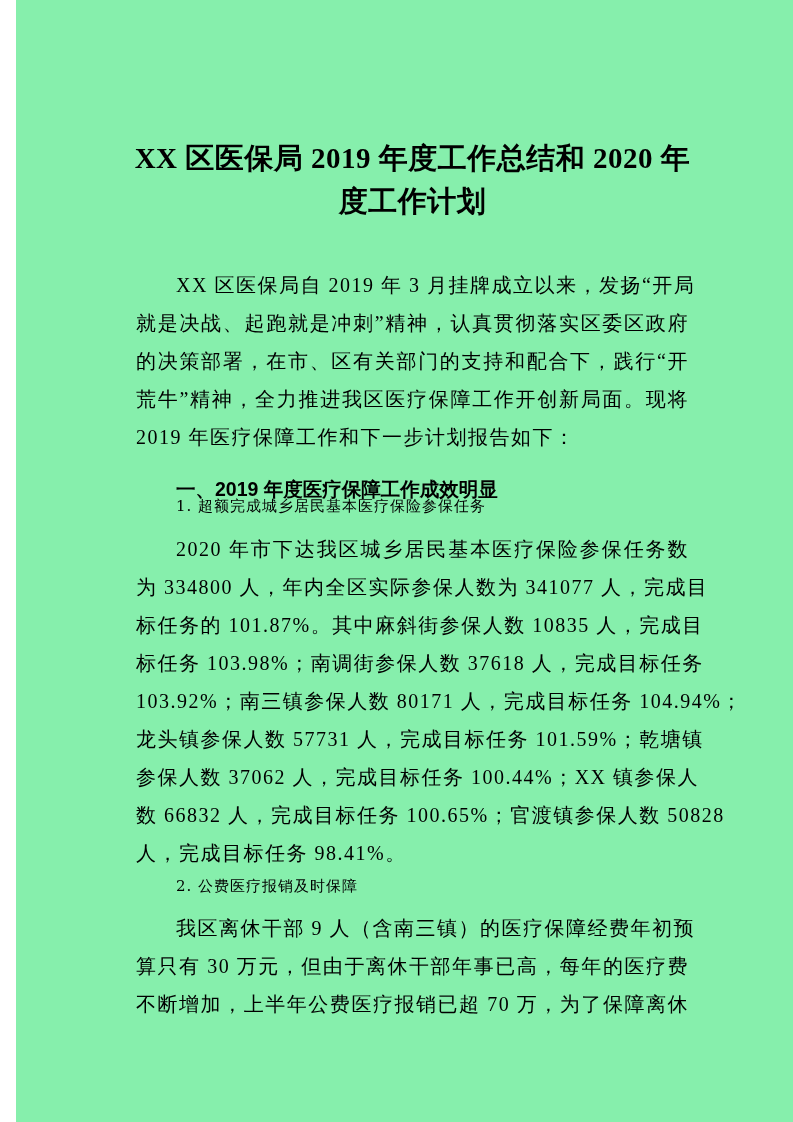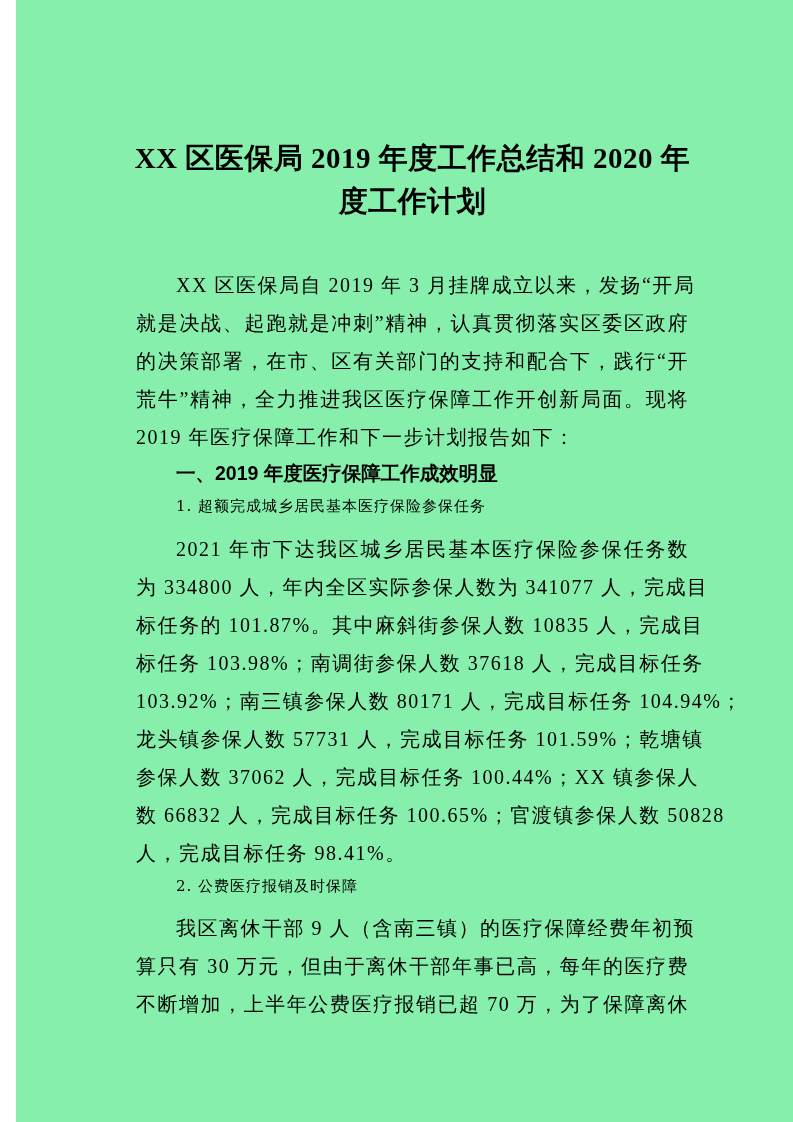--- a/index.html
+++ b/index.html
@@ -4,42 +4,42 @@
   <style>
     html, body { margin: 0; padding: 0; background: #ffffff; }
     body { width: 793px; height: 1122px; position: relative; overflow: hidden; color: #000; }
     .page { position: absolute; left: 16px; top: 0; width: 793px; height: 1122px; background: #86efac; }
     .title { position: absolute; left: 110px; width: 573px; text-align: center;
       font-family: "Liberation Serif", "DejaVu Serif", serif; font-weight: bold; font-size: 29px; line-height: 43px; top: 137px; letter-spacing: 0.5px; }
     .line { position: absolute; left: 120px; width: 553px; font-family: "Liberation Serif", "DejaVu Serif", serif;
       font-size: 20px; white-space: nowrap; text-align: justify; text-align-last: justify; letter-spacing: 1.5px; }
     .line.indent { left: 160px; width: 513px; }
     .line.last { text-align-last: left; }
-    .h1 { position: absolute; left: 160px; font-family: "Liberation Sans", "DejaVu Sans", sans-serif; font-weight: bold; font-size: 19.5px; white-space: nowrap; }
+    .h1 { position: absolute; left: 160px; font-family: "Liberation Sans", "DejaVu Sans", sans-serif; font-weight: bold; font-size: 19.5px; white-space: nowrap; margin-top: 16px; }
     .h2 { position: absolute; left: 160px; font-family: "DejaVu Serif", serif; font-weight: normal; font-size: 15px; white-space: nowrap; letter-spacing: 1px; }
   </style>
 </head>
 <body>
 
 <div class="page">
   <div class="title">
     <div>XX 区医保局 2019 年度工作总结和 2020 年</div>
     <div>度工作计划</div>
   </div>
 
   <div class="line indent" style="top:272px">XX 区医保局自 2019 年 3 月挂牌成立以来，发扬“开局</div>
   <div class="line" style="top:348px">的决策部署，在市、区有关部门的支持和配合下，践行“开</div>
   <div class="line" style="top:310px">就是决战、起跑就是冲刺”精神，认真贯彻落实区委区政府</div>
   <div class="line" style="top:386px">荒牛”精神，全力推进我区医疗保障工作开创新局面。现将</div>
   <div class="line last" style="top:424px">2019 年医疗保障工作和下一步计划报告如下：</div>
 
   <div class="h1" style="top:460px">一、2019 年度医疗保障工作成效明显</div>
   <div class="h2" style="top:497px">1. 超额完成城乡居民基本医疗保险参保任务</div>
 
-  <div class="line indent" style="top:536px">2021 年市下达我区城乡居民基本医疗保险参保任务数</div>
+  <div class="line indent" style="top:536px">2020 年市下达我区城乡居民基本医疗保险参保任务数</div>
   <div class="line" style="top:574px">为 334800 人，年内全区实际参保人数为 341077 人，完成目</div>
   <div class="line" style="top:612px">标任务的 101.87%。其中麻斜街参保人数 10835 人，完成目</div>
   <div class="line" style="top:650px">标任务 103.98%；南调街参保人数 37618 人，完成目标任务</div>
   <div class="line" style="top:688px">103.92%；南三镇参保人数 80171 人，完成目标任务 104.94%；</div>
   <div class="line" style="top:726px">龙头镇参保人数 57731 人，完成目标任务 101.59%；乾塘镇</div>
   <div class="line" style="top:764px">参保人数 37062 人，完成目标任务 100.44%；XX 镇参保人</div>
   <div class="line" style="top:802px">数 66832 人，完成目标任务 100.65%；官渡镇参保人数 50828</div>
   <div class="line last" style="top:840px">人，完成目标任务 98.41%。</div>
 
   <div class="h2" style="top:877px">2. 公费医疗报销及时保障</div>

